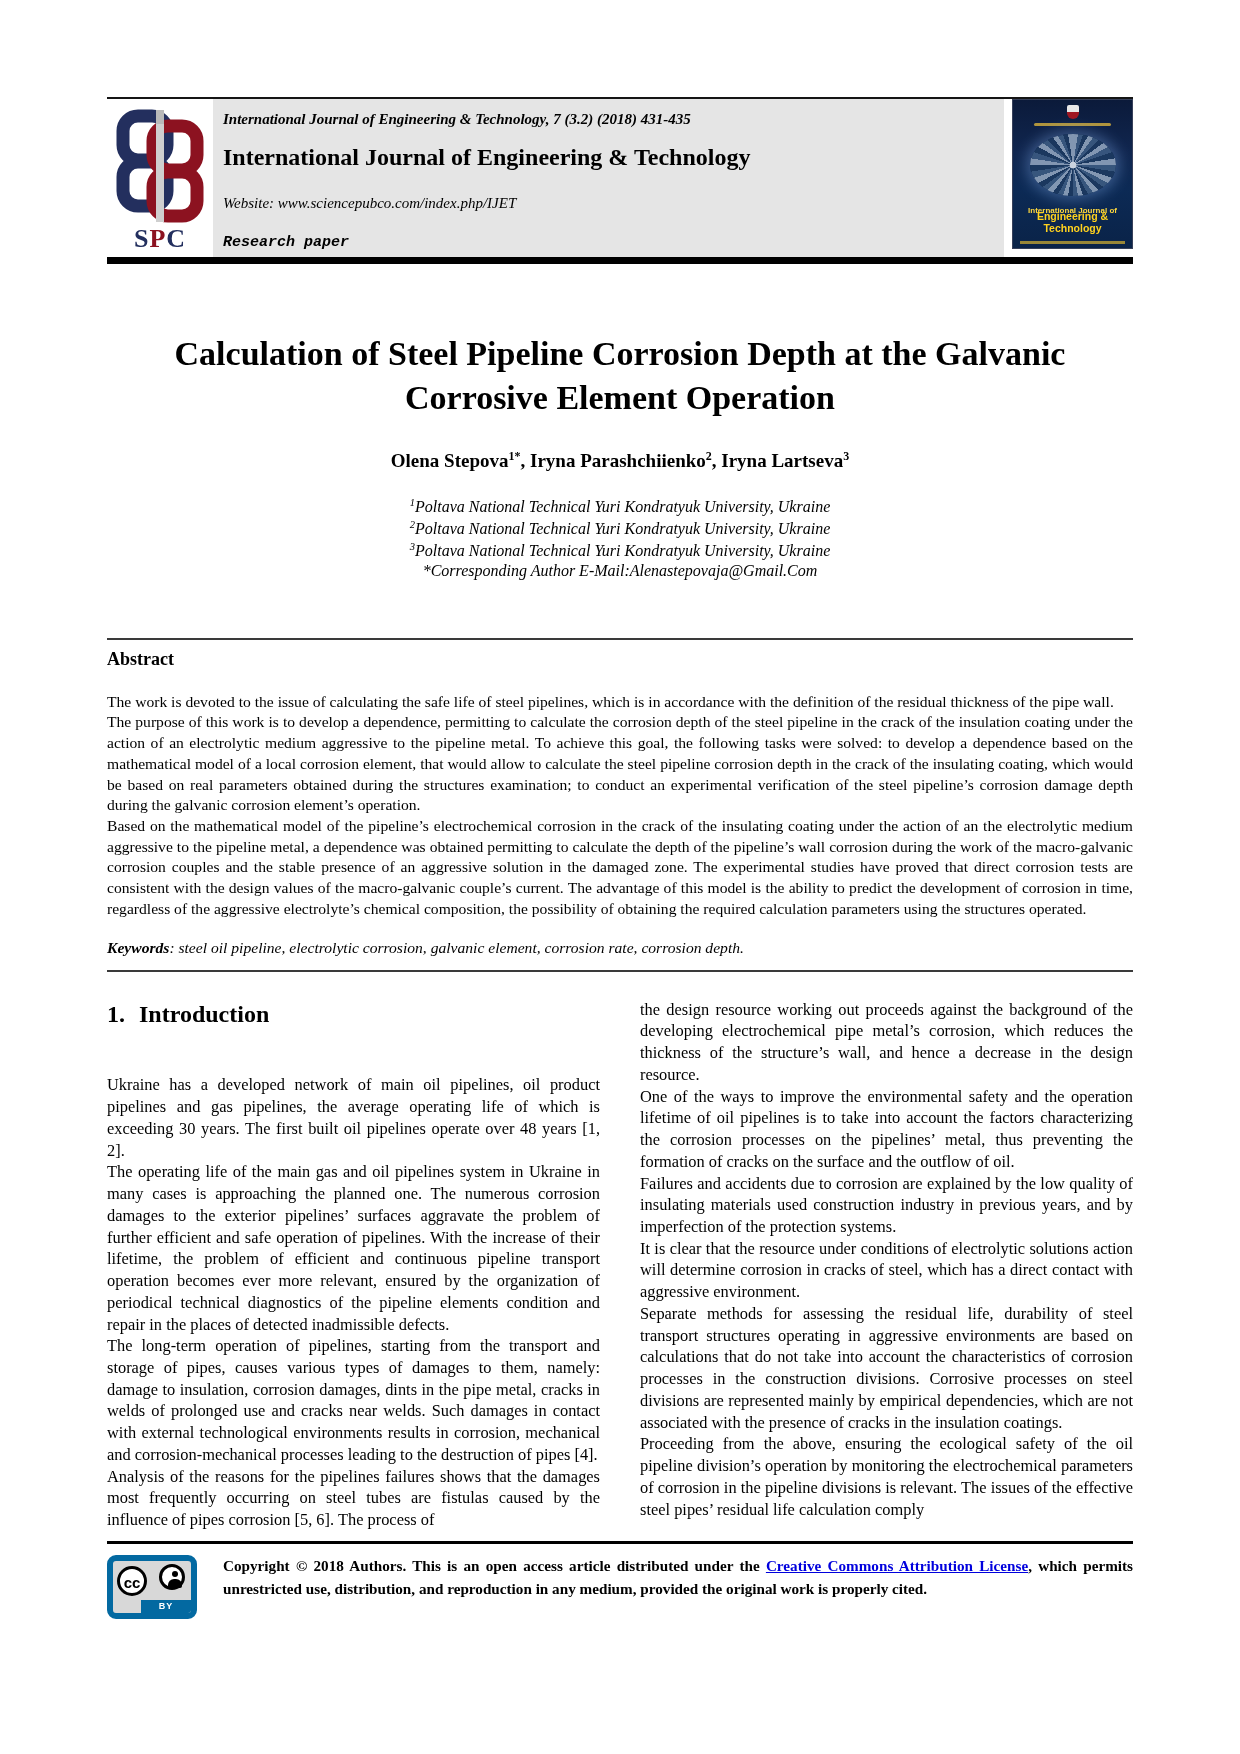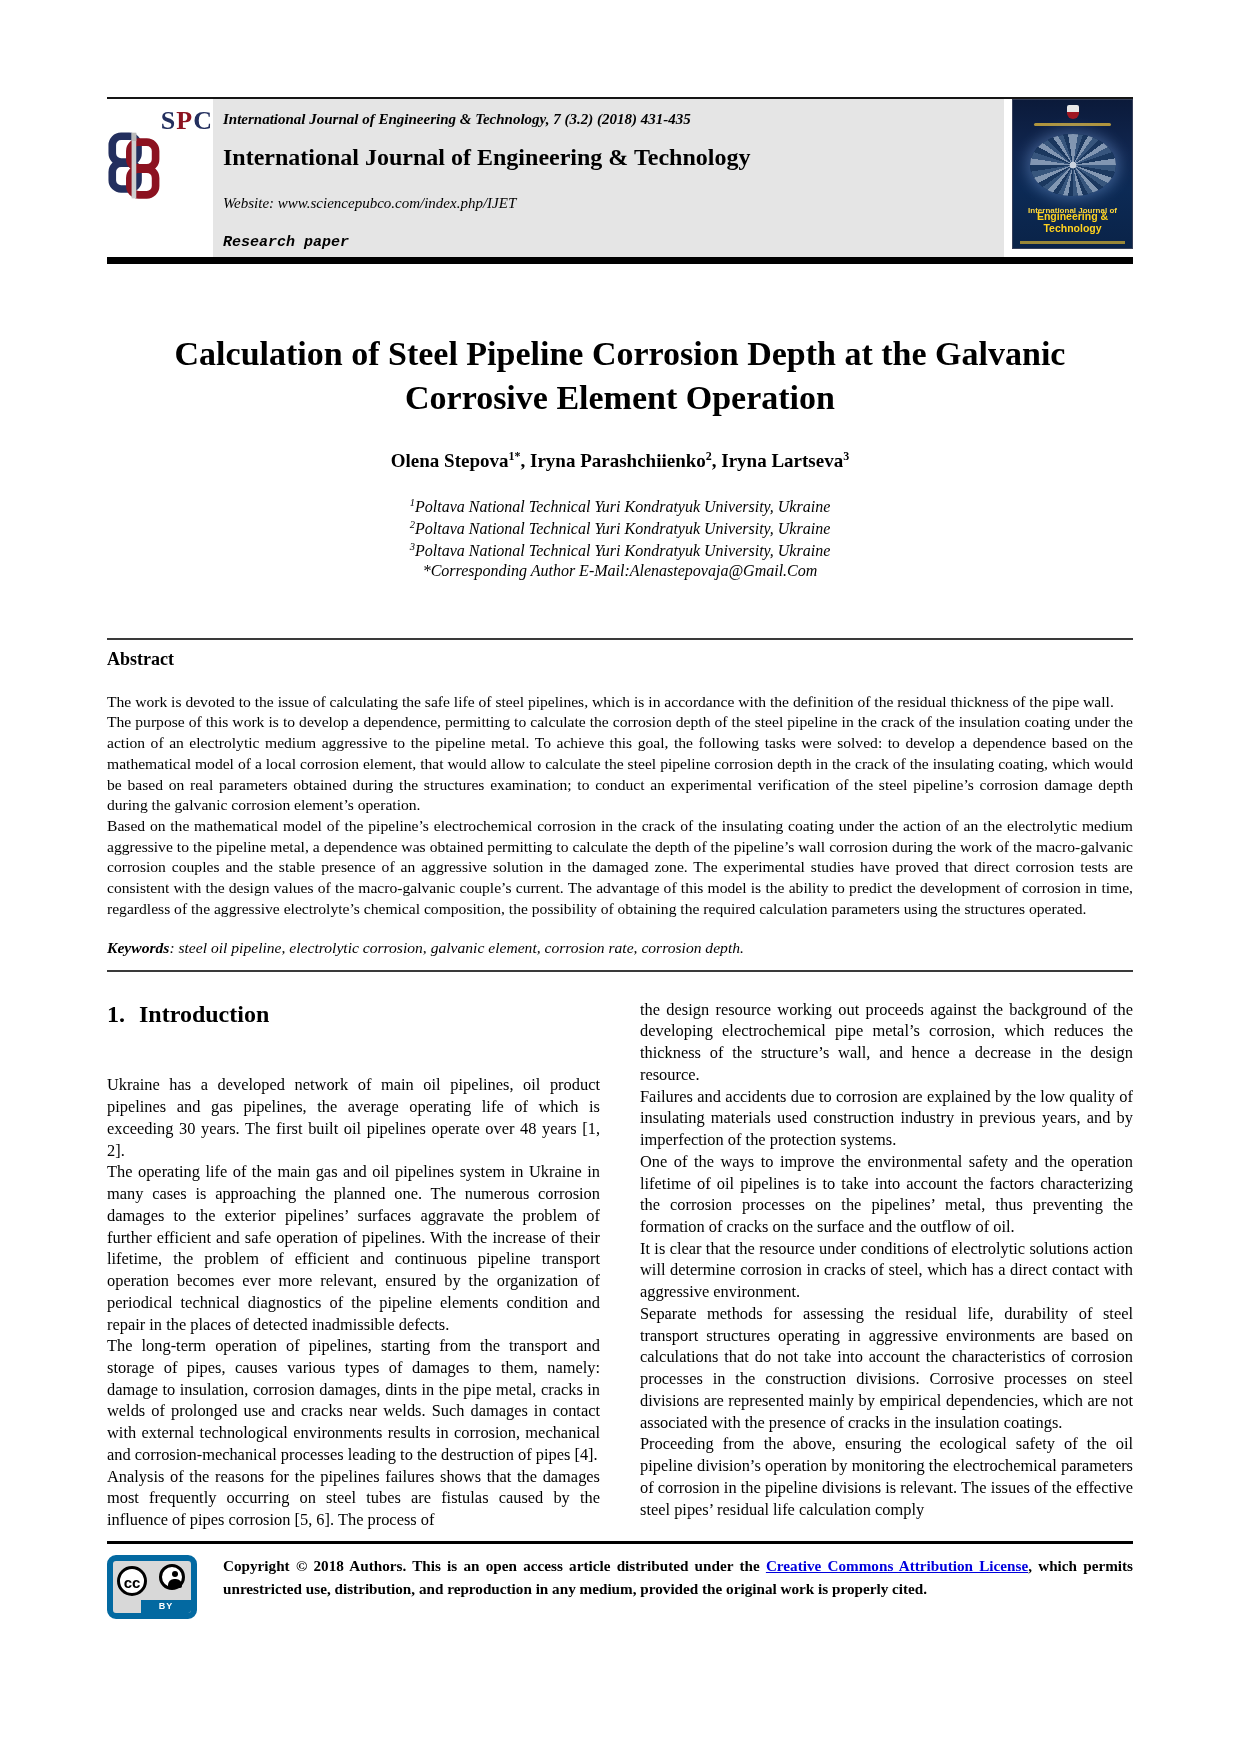--- a/index.html
+++ b/index.html
@@ -5,21 +5,21 @@
   * { box-sizing: border-box; }
   html, body { margin: 0; padding: 0; background: #ffffff; }
   body { font-family: "Liberation Serif", "DejaVu Serif", serif; color: #000; }
   .page {
     width: 1240px; height: 1754px; margin: 0 auto; background: #fff;
     padding: 0 107px; position: relative; overflow: hidden;
   }
 
   
   .header { margin-top: 97px; border-top: 2px solid #151515; display: flex; align-items: stretch; }
-  .logo-cell { width: 106px; background: #fff; display: flex; align-items: flex-start; padding-top: 7px; }
+  .logo-cell { width: 106px; background: #fff; display: flex; flex-direction: column; align-items: center; padding-top: 7px; }
   .spc-text { font-size: 26px; font-weight: bold; letter-spacing: 1px; line-height: 1; margin-top: 2px; }
   .spc-text .navy { color: #232f5e; }
   .spc-text .red { color: #8c1220; }
   .header-mid { flex: 1; background: #e5e5e5; text-align: left; padding: 12px 10px 6px; margin-right: 8px; }
   .cite-line { font-size: 15px; font-style: italic; font-weight: bold; }
   .journal-title { font-size: 24px; font-weight: bold; margin-top: 16px; }
   .website-line { font-size: 15px; font-style: italic; margin-top: 24px; }
   .paper-type { font-size: 15px; font-style: italic; font-weight: bold; margin-top: 22px; font-family: Liberation Mono, monospace; }
   .header-cover {
     width: 121px; height: 150px; position: relative; overflow: hidden;
@@ -150,22 +150,22 @@
   <div class="columns">
     <div class="col">
       <h2 class="intro-heading"><span class="num">1.</span><span>Introduction</span></h2>
       <p>Ukraine has a developed network of main oil pipelines, oil product pipelines and gas pipelines, the average operating life of which is exceeding 30 years. The first built oil pipelines operate over 48 years [1, 2].</p>
       <p>The operating life of the main gas and oil pipelines system in Ukraine in many cases is approaching the planned one. The numerous corrosion damages to the exterior pipelines’ surfaces aggravate the problem of further efficient and safe operation of pipelines. With the increase of their lifetime, the problem of efficient and continuous pipeline transport operation becomes ever more relevant, ensured by the organization of periodical technical diagnostics of the pipeline elements condition and repair in the places of detected inadmissible defects.</p>
       <p>The long-term operation of pipelines, starting from the transport and storage of pipes, causes various types of damages to them, namely: damage to insulation, corrosion damages, dints in the pipe metal, cracks in welds of prolonged use and cracks near welds. Such damages in contact with external technological environments results in corrosion, mechanical and corrosion-mechanical processes leading to the destruction of pipes [4].</p>
       <p>Analysis of the reasons for the pipelines failures shows that the damages most frequently occurring on steel tubes are fistulas caused by the influence of pipes corrosion [5, 6]. The process of</p>
     </div>
     <div class="col">
       <p>the design resource working out proceeds against the background of the developing electrochemical pipe metal’s corrosion, which reduces the thickness of the structure’s wall, and hence a decrease in the design resource.</p>
+      <p>One of the ways to improve the environmental safety and the operation lifetime of oil pipelines is to take into account the factors characterizing the corrosion processes on the pipelines’ metal, thus preventing the formation of cracks on the surface and the outflow of oil.</p>
       <p>Failures and accidents due to corrosion are explained by the low quality of insulating materials used construction industry in previous years, and by imperfection of the protection systems.</p>
-      <p>One of the ways to improve the environmental safety and the operation lifetime of oil pipelines is to take into account the factors characterizing the corrosion processes on the pipelines’ metal, thus preventing the formation of cracks on the surface and the outflow of oil.</p>
       <p>It is clear that the resource under conditions of electrolytic solutions action will determine corrosion in cracks of steel, which has a direct contact with aggressive environment.</p>
       <p>Separate methods for assessing the residual life, durability of steel transport structures operating in aggressive environments are based on calculations that do not take into account the characteristics of corrosion processes in the construction divisions. Corrosive processes on steel divisions are represented mainly by empirical dependencies, which are not associated with the presence of cracks in the insulation coatings.</p>
       <p>Proceeding from the above, ensuring the ecological safety of the oil pipeline division’s operation by monitoring the electrochemical parameters of corrosion in the pipeline divisions is relevant. The issues of the effective steel pipes’ residual life calculation comply</p>
     </div>
   </div>
 
   <hr class="footer-rule">
   <div class="footer">
     <div class="cc-badge">
       <div class="cc-circle1">cc</div>

